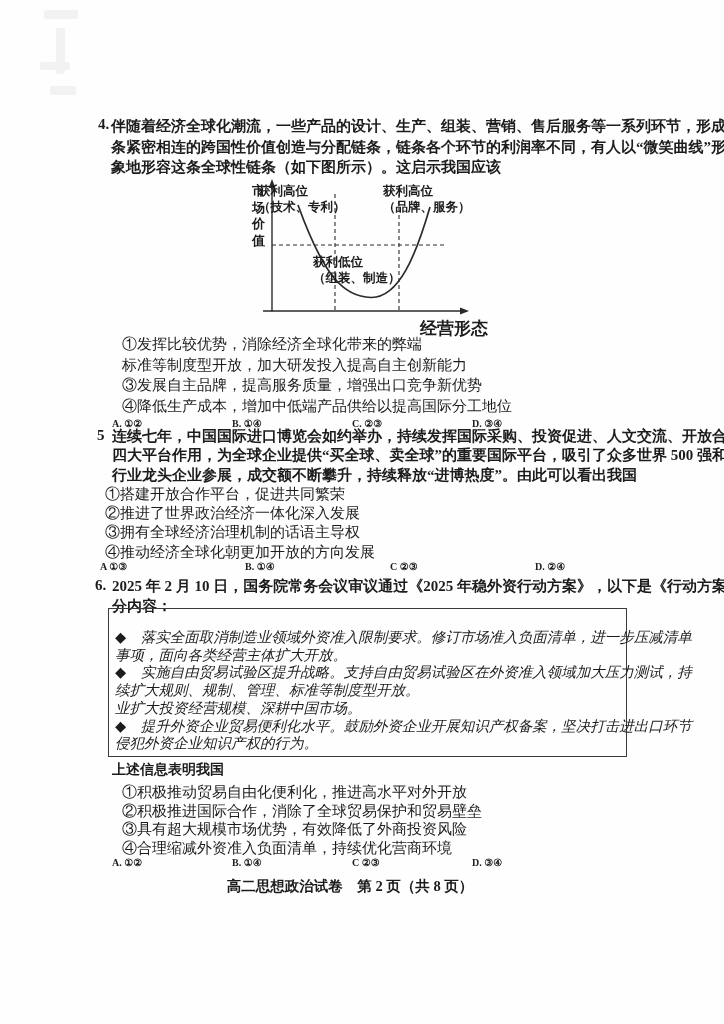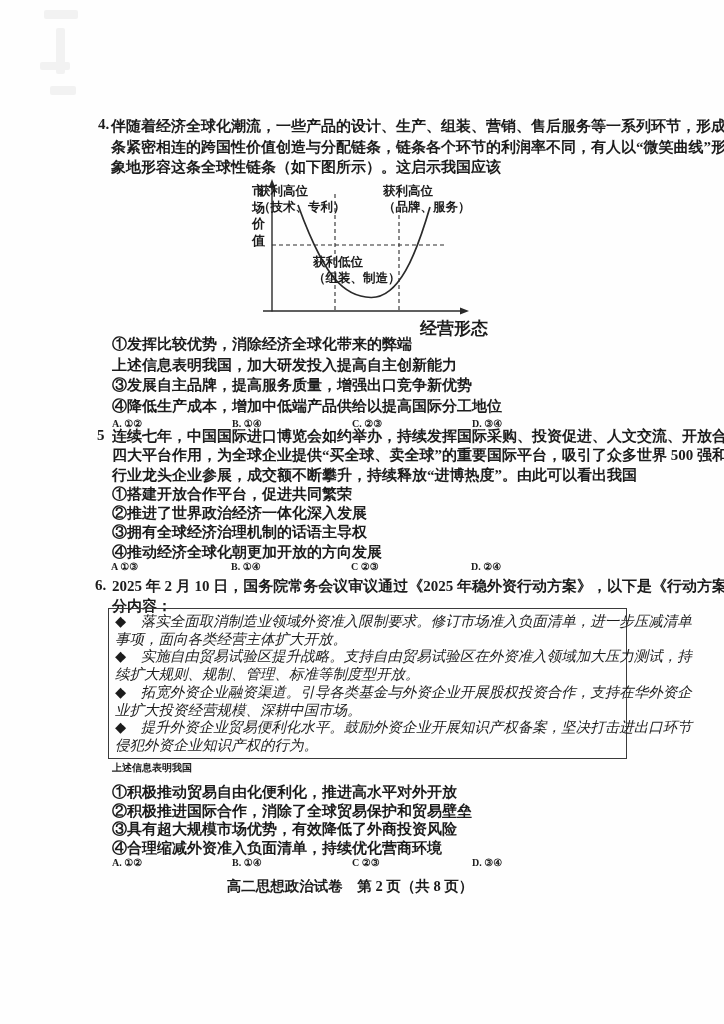--- a/index.html
+++ b/index.html
@@ -4,36 +4,36 @@
 <style>
   html,body{margin:0;padding:0;background:#e8e8e8;}
   .page{
     position:relative;width:724px;height:1024px;background:#fefefe;
     font-family:"Liberation Serif","DejaVu Serif",serif;
     color:#1c1c1c;overflow:hidden;
   }
   .line{white-space:nowrap;}
   .stem{position:absolute;font-size:15px;font-weight:600;}
   .qnum{position:absolute;font-size:15px;font-weight:600;}
-  .opts{position:absolute;font-size:15px;font-weight:700;}
+  .opts{position:absolute;font-size:15px;font-weight:400;margin-left:10px;}
   .answers{position:absolute;display:flex;font-size:10px;font-weight:600;}
   .answers .cell{width:120px;white-space:nowrap;}
   
   .chart{position:absolute;left:248px;top:179px;width:300px;height:168px;}
   .chart svg{position:absolute;left:0;top:0;}
   .chart .lbl{position:absolute;font-size:12.5px;font-weight:600;text-align:left;line-height:15.5px;white-space:nowrap;}
   .ylab{position:absolute;left:4px;top:4px;width:16px;font-size:13px;font-weight:600;line-height:16.5px;word-break:break-all;text-align:left;}
   .xlab{position:absolute;left:172px;top:138px;font-size:17px;font-weight:600;white-space:nowrap;}
   
   .policy-box{
     position:absolute;left:108px;top:608px;width:506px;
-    border:1.3px solid #3a3a3a;padding:4px 5px 3px 6px;
+    border:1.3px solid #3a3a3a;padding:20px 5px 3px 6px;
     font-style:italic;font-size:14.5px;font-weight:400;line-height:17.7px;
   }
-  .after-box{position:absolute;font-size:10px;font-weight:600;}
+  .after-box{position:absolute;font-size:14px;font-weight:600;}
   .footer{position:absolute;left:100px;top:877px;width:500px;text-align:center;
     font-size:14.5px;font-weight:600;}
   
   .artifact{position:absolute;background:#f2f2f2;border-radius:2px;}
   .a1{left:44px;top:10px;width:34px;height:9px;}
   .a2{left:56px;top:28px;width:9px;height:46px;}
   .a3{left:40px;top:62px;width:30px;height:8px;}
   .a4{left:50px;top:86px;width:26px;height:9px;}
 </style>
 </head>
@@ -79,62 +79,61 @@
     </div>
     <div class="lbl" style="left:65px;top:76px;width:100px;">
       <div>获利低位</div>
       <div>（组装、制造）</div>
     </div>
     <div class="xlab">经营形态</div>
   </div>
 
   <div class="opts" style="left:112px;top:334px;line-height:20.6px;">
     <div class="line">①发挥比较优势，消除经济全球化带来的弊端</div>
-    <div class="line">上述信息表明我国，加大研发投入提高自主创新能力</div>
+    <div class="line">标准等制度型开放，加大研发投入提高自主创新能力</div>
     <div class="line">③发展自主品牌，提高服务质量，增强出口竞争新优势</div>
     <div class="line">④降低生产成本，增加中低端产品供给以提高国际分工地位</div>
   </div>
   <div class="answers" style="left:112px;top:418px;">
     <div class="cell">A. ①②</div>
     <div class="cell">B. ①④</div>
     <div class="cell">C. ②③</div>
     <div class="cell">D. ③④</div>
   </div>
 
   <div class="qnum" style="left:97px;top:427px;">5</div>
   <div class="stem" style="left:112px;top:427px;line-height:19.4px;">
     <div class="line">连续七年，中国国际进口博览会如约举办，持续发挥国际采购、投资促进、人文交流、开放合作</div>
     <div class="line">四大平台作用，为全球企业提供“买全球、卖全球”的重要国际平台，吸引了众多世界 500 强和</div>
     <div class="line">行业龙头企业参展，成交额不断攀升，持续释放“进博热度”。由此可以看出我国</div>
   </div>
-  <div class="opts" style="left:112px;top:485px;line-height:19.2px;">
+  <div class="opts" style="left:95px;top:485px;line-height:19.2px;">
     <div class="line">①搭建开放合作平台，促进共同繁荣</div>
     <div class="line">②推进了世界政治经济一体化深入发展</div>
     <div class="line">③拥有全球经济治理机制的话语主导权</div>
     <div class="line">④推动经济全球化朝更加开放的方向发展</div>
   </div>
-  <div class="answers" style="left:111px;top:561px;">
+  <div class="answers" style="left:100px;top:561px;gap:25px;">
     <div class="cell">A ①③</div>
     <div class="cell">B. ①④</div>
     <div class="cell">C ②③</div>
     <div class="cell">D. ②④</div>
   </div>
 
   <div class="qnum" style="left:95px;top:577px;">6.</div>
   <div class="stem" style="left:112px;top:577px;line-height:19.5px;">
     <div class="line">2025 年 2 月 10 日，国务院常务会议审议通过《2025 年稳外资行动方案》，以下是《行动方案》部</div>
     <div class="line">分内容：</div>
   </div>
 
   <div class="policy-box">
     <div class="line">◆　落实全面取消制造业领域外资准入限制要求。修订市场准入负面清单，进一步压减清单</div>
     <div class="line">事项，面向各类经营主体扩大开放。</div>
     <div class="line">◆　实施自由贸易试验区提升战略。支持自由贸易试验区在外资准入领域加大压力测试，持</div>
     <div class="line">续扩大规则、规制、管理、标准等制度型开放。</div>
-    <div class="line">◆　拓宽外资企业融资渠道。引导各类基金与外资企业开展股权投资合作，支持在华外资企</div>
     <div class="line">业扩大投资经营规模、深耕中国市场。</div>
     <div class="line">◆　提升外资企业贸易便利化水平。鼓励外资企业开展知识产权备案，坚决打击进出口环节</div>
     <div class="line">侵犯外资企业知识产权的行为。</div>
   </div>
 
   <div class="after-box" style="left:112px;top:761px;">上述信息表明我国</div>
 
   <div class="opts" style="left:112px;top:783px;line-height:18.7px;">
     <div class="line">①积极推动贸易自由化便利化，推进高水平对外开放</div>
     <div class="line">②积极推进国际合作，消除了全球贸易保护和贸易壁垒</div>

